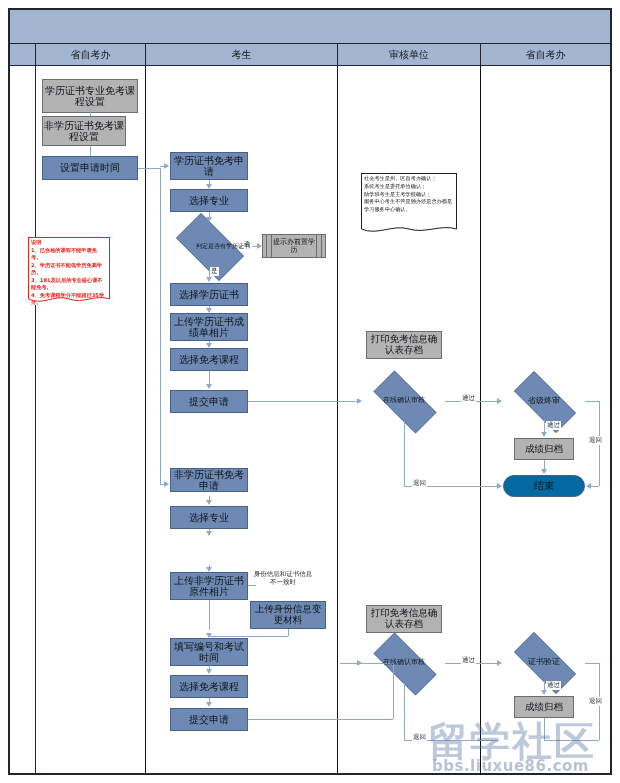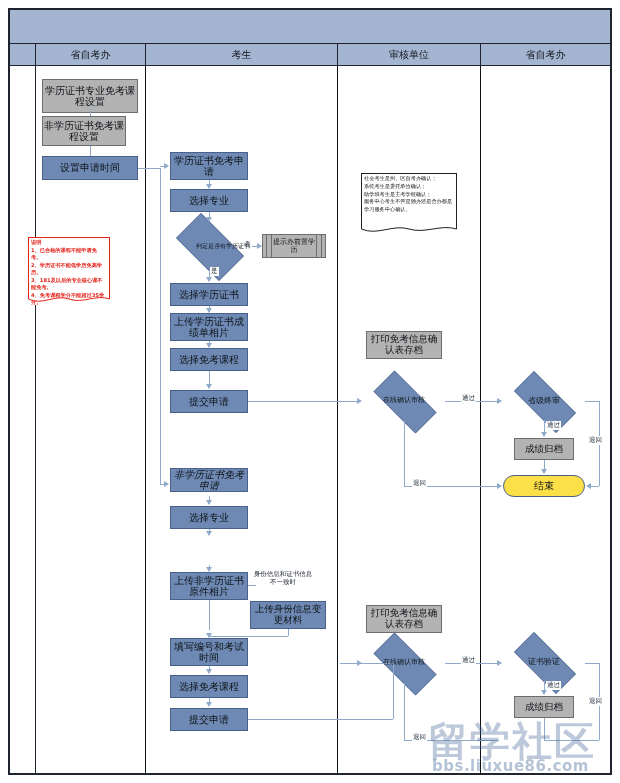--- a/index.html
+++ b/index.html
@@ -47,21 +47,21 @@
     color:#0f1318;line-height:1.15;
   }
   .proc-blue{
     background:#6e8ab4;border:1px solid #4a6somewhere;
     border:1px solid #49618a;
   }
   .proc-gray{
     background:#b3b3b3;border:1px solid #6d6d6d;
   }
   .terminator{
-    background:#fde047;border:1px solid #49618a;border-radius:22px;
+    background:#0369a1;border:1px solid #49618a;border-radius:22px;
   }
   .predef{
     background:#b3b3b3;border:1px solid #6d6d6d;
   }
   .predef::before,.predef::after{
     content:"";position:absolute;top:0;bottom:0;width:4px;
     background:#b3b3b3;border-left:1px solid #6d6d6d;border-right:1px solid #6d6d6d;
   }
   .predef::before{left:3px;}
   .predef::after{right:3px;}
@@ -182,21 +182,21 @@
   <div class="node predef" style="left:262px;top:234px;width:64px;height:24px;font-size:7px;padding:0 7px;">提示办前置学历</div>
 
   <div class="node proc-blue" style="left:170px;top:283px;width:78px;height:23px;font-size:10px;">选择学历证书</div>
 
   <div class="node proc-blue" style="left:170px;top:313px;width:78px;height:28px;font-size:10px;">上传学历证书成绩单相片</div>
 
   <div class="node proc-blue" style="left:170px;top:348px;width:78px;height:23px;font-size:10px;">选择免考课程</div>
 
   <div class="node proc-blue" style="left:170px;top:390px;width:78px;height:23px;font-size:10px;">提交申请</div>
 
-  <div class="node proc-blue" style="left:170px;top:468px;width:78px;height:24px;font-size:10px;font-style:italic;">非学历证书免考申请</div>
+  <div class="node proc-blue" style="left:170px;top:468px;width:78px;height:24px;font-size:10px;">非学历证书免考申请</div>
 
   <div class="node proc-blue" style="left:170px;top:506px;width:78px;height:23px;font-size:10px;">选择专业</div>
 
 
   <div class="node proc-blue" style="left:170px;top:572px;width:78px;height:28px;font-size:10px;">上传非学历证书原件相片</div>
 
   <div class="flabel" style="left:252px;top:570px;width:62px;">身份信息和证书信息不一致时</div>
 
   <div class="node proc-blue" style="left:250px;top:601px;width:76px;height:28px;font-size:9.5px;">上传身份信息变更材料</div>
 

